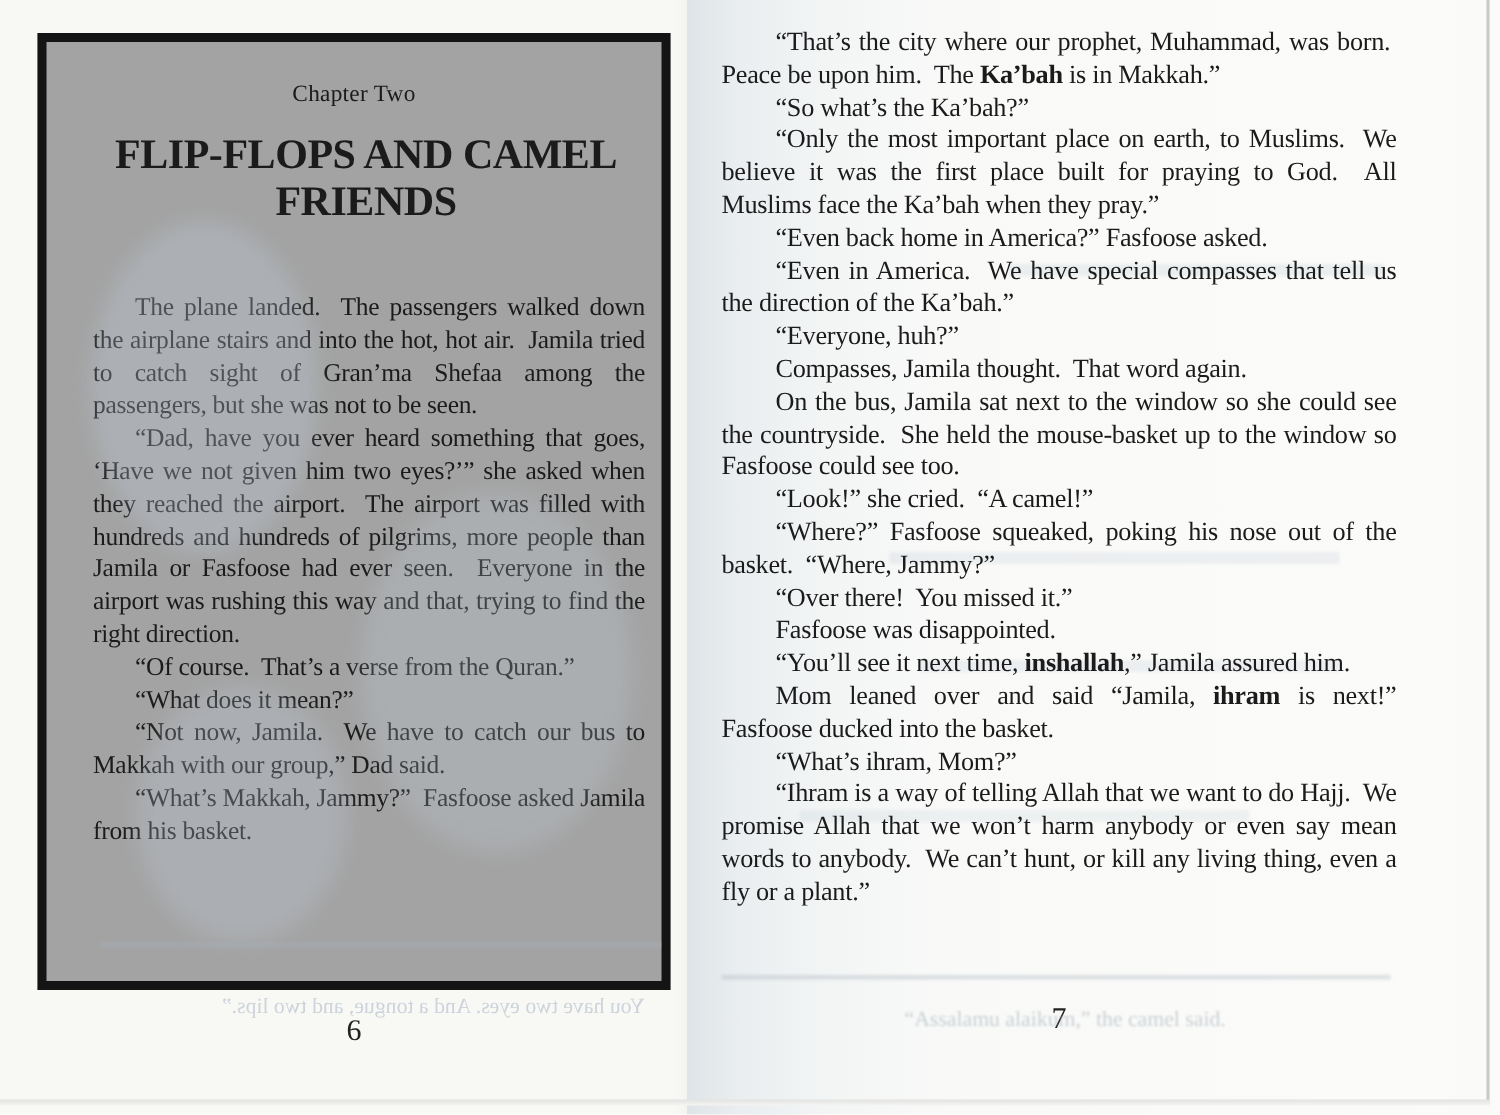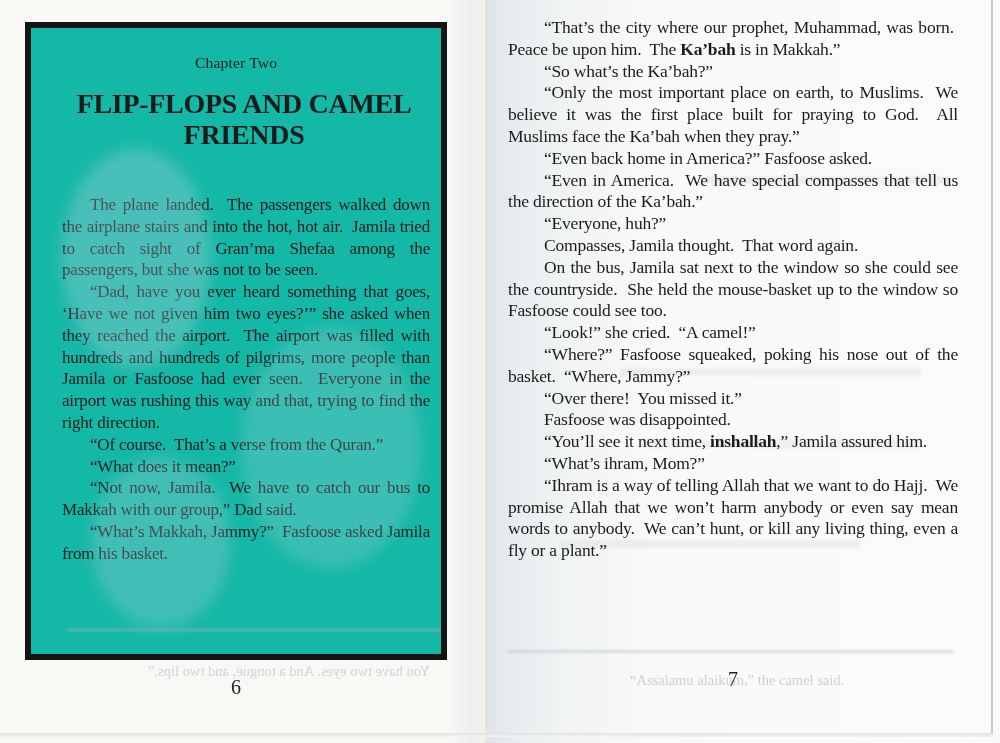--- a/index.html
+++ b/index.html
@@ -1,36 +1,36 @@
 <!DOCTYPE html>
 <html><head>
 <meta charset="utf-8">
 <style>
   html,body{margin:0;padding:0;width:1000px;height:743px;overflow:hidden;background:#ffffff;}
   .spread{position:relative;width:1000px;height:743px;background:#fafaf8;font-family:"Liberation Serif","DejaVu Serif",serif;color:#1b1b1b;}
 
   
   .page-left{position:absolute;left:0;top:0;width:482px;height:743px;background:#f8f8f5;overflow:hidden;}
   .chapter-box{position:absolute;left:25px;top:22px;width:422px;height:638px;box-sizing:border-box;
-               border:6px solid #141414;background:#14b8a6;overflow:hidden;}
+               border:6px solid #141414;background:#a3a3a3;overflow:hidden;}
   .chapter-label{margin-top:26px;text-align:center;font-size:15.5px;letter-spacing:.2px;}
   .chapter-title{margin-top:16px;text-align:center;font-weight:bold;font-size:28px;line-height:31px;letter-spacing:-.3px;padding-left:16px;}
   .body-text{text-align:justify;}
   .body-text p{margin:0;text-indent:28px;}
   .left-body{margin:44px 11px 0 31px;font-size:17px;line-height:21.8px;letter-spacing:-.2px;}
   .page-number{position:absolute;text-align:center;font-size:20px;color:#222;}
   .pn-left{left:25px;width:422px;top:676px;}
   .pn-right{left:508px;width:458px;top:668px;}
 
   
   .gutter{position:absolute;left:450px;top:0;width:100px;height:743px;
           background:linear-gradient(90deg,rgba(250,250,248,0) 0%,#eceded 22%,#f6f2ea 36%,#dcdfe0 52%,#d9dee3 64%,#e7ebee 80%,rgba(243,245,246,0) 100%);}
 
   
-  .page-right{position:absolute;left:485px;top:0;width:508px;height:743px;overflow:hidden;
+  .page-right{position:absolute;left:458px;top:0;width:508px;height:743px;overflow:hidden;
               background:linear-gradient(90deg,#dfe4e8 0px,#eaeef0 35px,#f3f5f5 95px,#f9faf8 180px,#fbfbf9 100%);}
   .right-body{position:absolute;left:23px;top:17px;width:450px;font-size:17.5px;line-height:21.8px;letter-spacing:-.2px;}
   .right-body p{text-indent:36px;}
 
   
   .page-edge-right{position:absolute;left:991px;top:0;width:2px;height:736px;background:#c7c9c9;}
   .bottom-edge{position:absolute;left:0;top:733px;width:993px;height:4px;background:linear-gradient(#e2e3e1,#f4f4f2);}
 
   
   .bleed-text{position:absolute;color:#a9b6c6;font-size:14.5px;white-space:nowrap;}
@@ -93,20 +93,21 @@
         <p>“Even back home in America?” Fasfoose asked.</p>
         <p>“Even in America.&nbsp; We have special compasses that tell us the direction of the Ka’bah.”</p>
         <p>“Everyone, huh?”</p>
         <p>Compasses, Jamila thought.&nbsp; That word again.</p>
         <p>On the bus, Jamila sat next to the window so she could see the countryside.&nbsp; She held the mouse-basket up to the window so Fasfoose could see too.</p>
         <p>“Look!” she cried.&nbsp; “A camel!”</p>
         <p>“Where?” Fasfoose squeaked, poking his nose out of the basket.&nbsp; “Where, Jammy?”</p>
         <p>“Over there!&nbsp; You missed it.”</p>
         <p>Fasfoose was disappointed.</p>
         <p>“You’ll see it next time, <b>inshallah</b>,” Jamila assured him.</p>
+        <p>Mom leaned over and said “Jamila, <b>ihram</b> is next!” Fasfoose ducked into the basket.</p>
         <p>“What’s ihram, Mom?”</p>
         <p>“Ihram is a way of telling Allah that we want to do Hajj.&nbsp; We promise Allah that we won’t harm anybody or even say mean words to anybody.&nbsp; We can’t hunt, or kill any living thing, even a fly or a plant.”</p>
       </div>
 
     <div class="streak" style="left:23px;top:650px;width:446px;height:3px;background:rgba(170,180,190,.38);"></div>
     <div class="page-number pn-right" style="left:23px;width:450px;">7</div>
     <div class="bleed-text bleed-plain" style="left:145px;top:672px;">“Assalamu alaikum,” the camel said.</div>
   </section>
 
   <div class="page-edge-right"></div>

